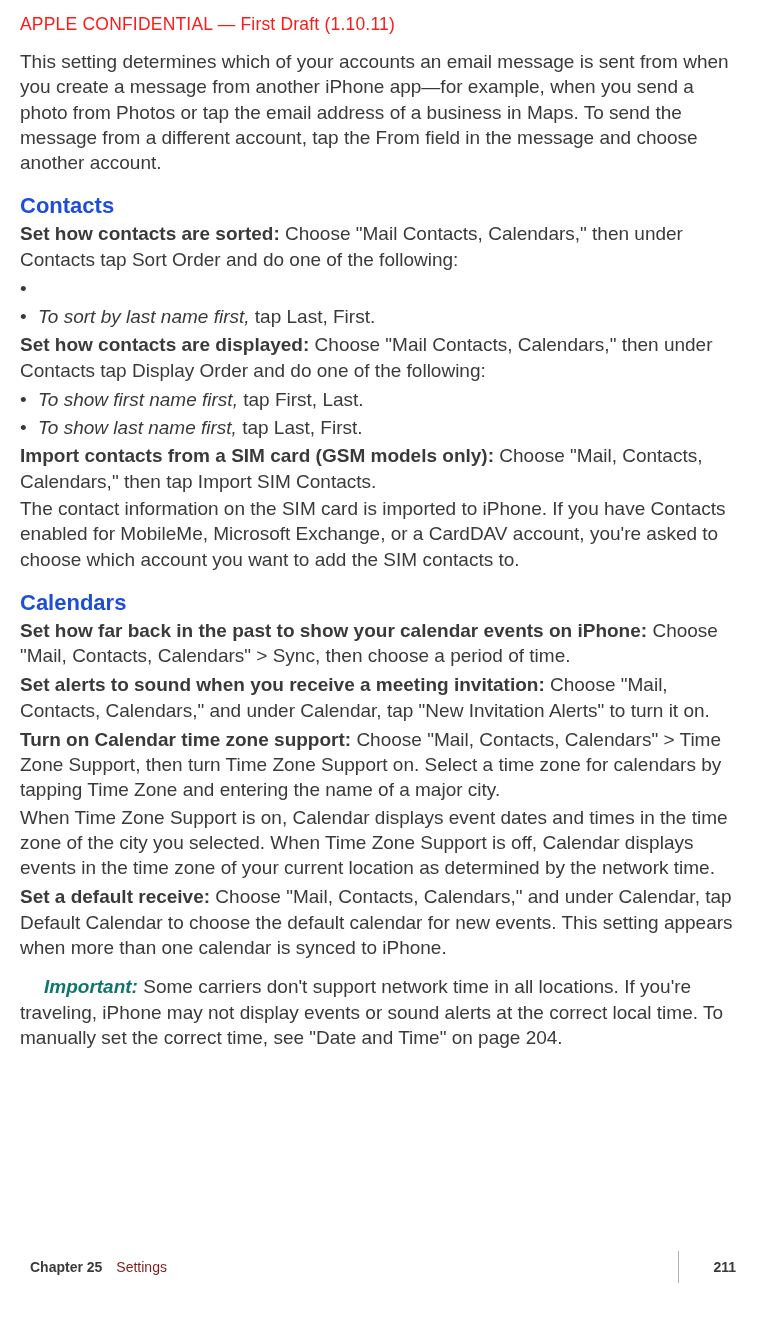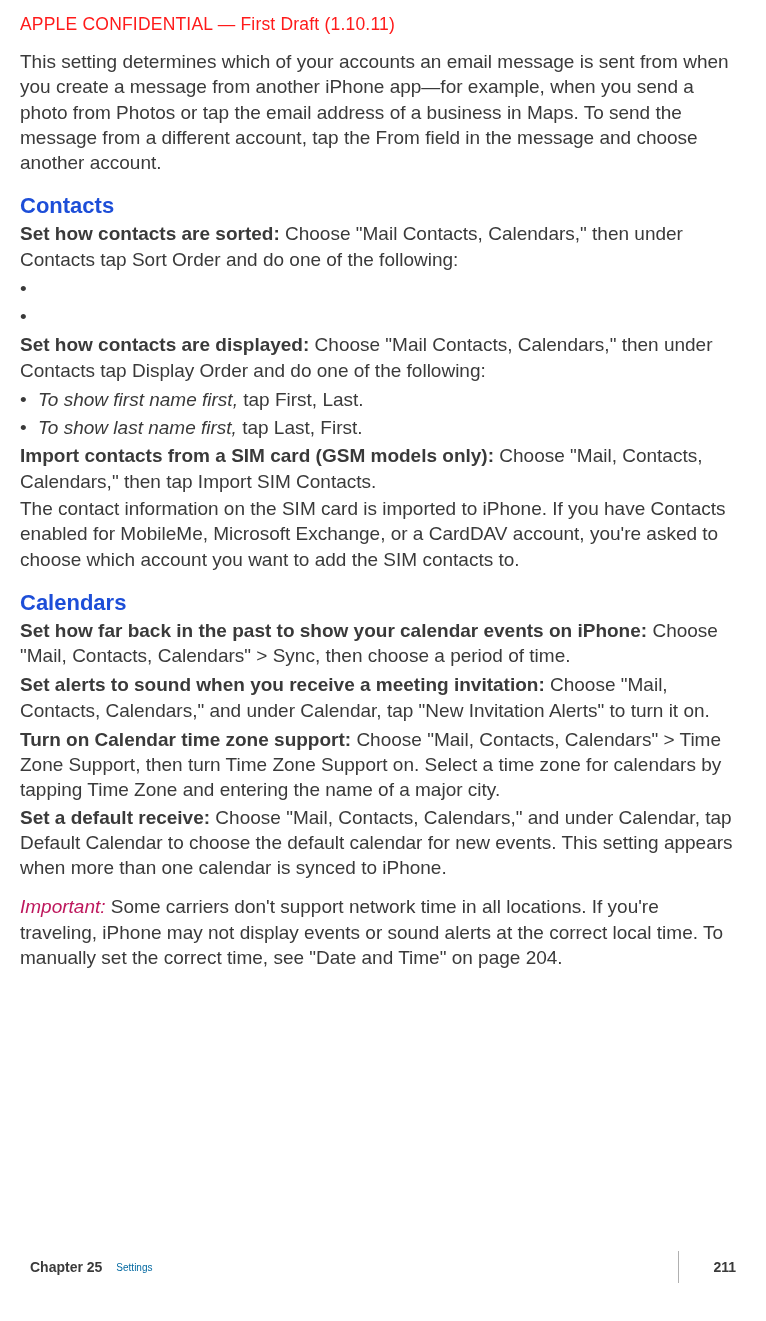--- a/index.html
+++ b/index.html
@@ -52,23 +52,24 @@
       font-size: 19px;
       line-height: 1.33;
       margin-top: 3px;
       margin-bottom: 3px;
     }
     .bullet .dot {
       width: 18px;
       flex-shrink: 0;
     }
     .important {
-      color: #be185d;
+      color: #0f766e;
       font-style: italic;
-      font-weight: 400;
+      font-weight: 700;
+      margin-left: 24px;
     }
     .footer {
       position: absolute;
       bottom: 38px;
       left: 30px;
       right: 30px;
       display: flex;
       align-items: center;
       justify-content: space-between;
     }
@@ -76,22 +77,22 @@
       display: flex;
       align-items: center;
       gap: 14px;
     }
     .chapter-label {
       font-size: 14px;
       font-weight: 700;
       color: #3a3a3a;
     }
     .chapter-name {
-      font-size: 10px;
-      color: #0369a1;
+      font-size: 14px;
+      color: #7f1d1d;
     }
     .page-num-wrap {
       display: flex;
       align-items: center;
       gap: 34px;
     }
     .side-rule {
       width: 1px;
       height: 32px;
       background: #b0b0b0;
@@ -117,20 +118,21 @@
 
   <div class="para block">
     <span class="bold">Set how contacts are sorted:</span><span>  Choose "Mail Contacts, Calendars," then under Contacts tap Sort Order and do one of the following:</span>
   </div>
 
   <div class="bullet">
     <span class="dot">•</span>
   </div>
   <div class="bullet">
     <span class="dot">•</span>
+    <span><span class="italic">To sort by last name first,</span><span> tap Last, First.</span></span>
   </div>
 
   <div class="para block">
     <span class="bold">Set how contacts are displayed:</span><span>  Choose "Mail Contacts, Calendars," then under Contacts tap Display Order and do one of the following:</span>
   </div>
 
   <div class="bullet">
     <span class="dot">•</span>
     <span><span class="italic">To show first name first,</span><span> tap First, Last.</span></span>
   </div>
@@ -152,20 +154,21 @@
   </div>
 
   <div class="para block">
     <span class="bold">Set alerts to sound when you receive a meeting invitation:</span><span>  Choose "Mail, Contacts, Calendars," and under Calendar, tap "New Invitation Alerts" to turn it on.</span>
   </div>
 
   <div class="para tight">
     <span class="bold">Turn on Calendar time zone support:</span><span>  Choose "Mail, Contacts, Calendars" &gt; Time Zone Support, then turn Time Zone Support on. Select a time zone for calendars by tapping Time Zone and entering the name of a major city.</span>
   </div>
 
+  <div class="para block">When Time Zone Support is on, Calendar displays event dates and times in the time zone of the city you selected. When Time Zone Support is off, Calendar displays events in the time zone of your current location as determined by the network time.</div>
 
   <div class="para" style="margin-bottom:14px;">
     <span class="bold">Set a default receive:</span><span>  Choose "Mail, Contacts, Calendars," and under Calendar, tap Default Calendar to choose the default calendar for new events. This setting appears when more than one calendar is synced to iPhone.</span>
   </div>
 
   <div class="para">
     <span class="important">Important:</span><span>  Some carriers don't support network time in all locations. If you're traveling, iPhone may not display events or sound alerts at the correct local time. To manually set the correct time, see "Date and Time" on page 204.</span>
   </div>
 
   <div class="footer">

